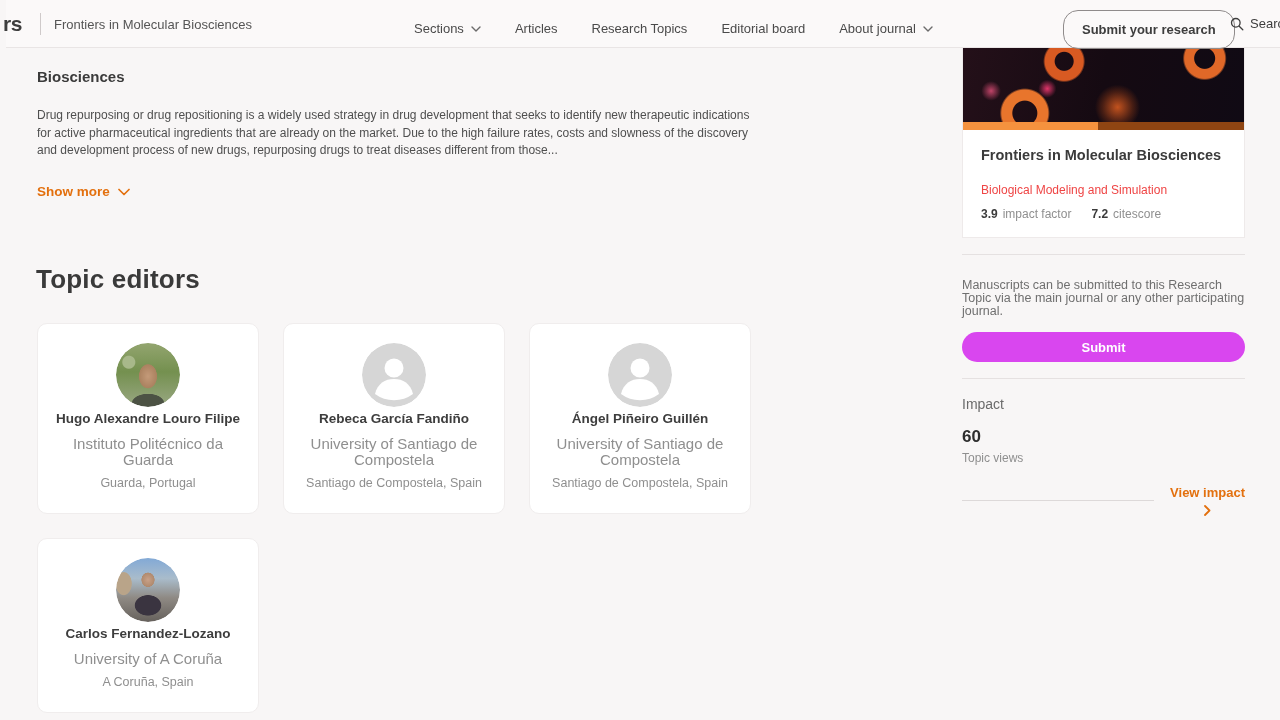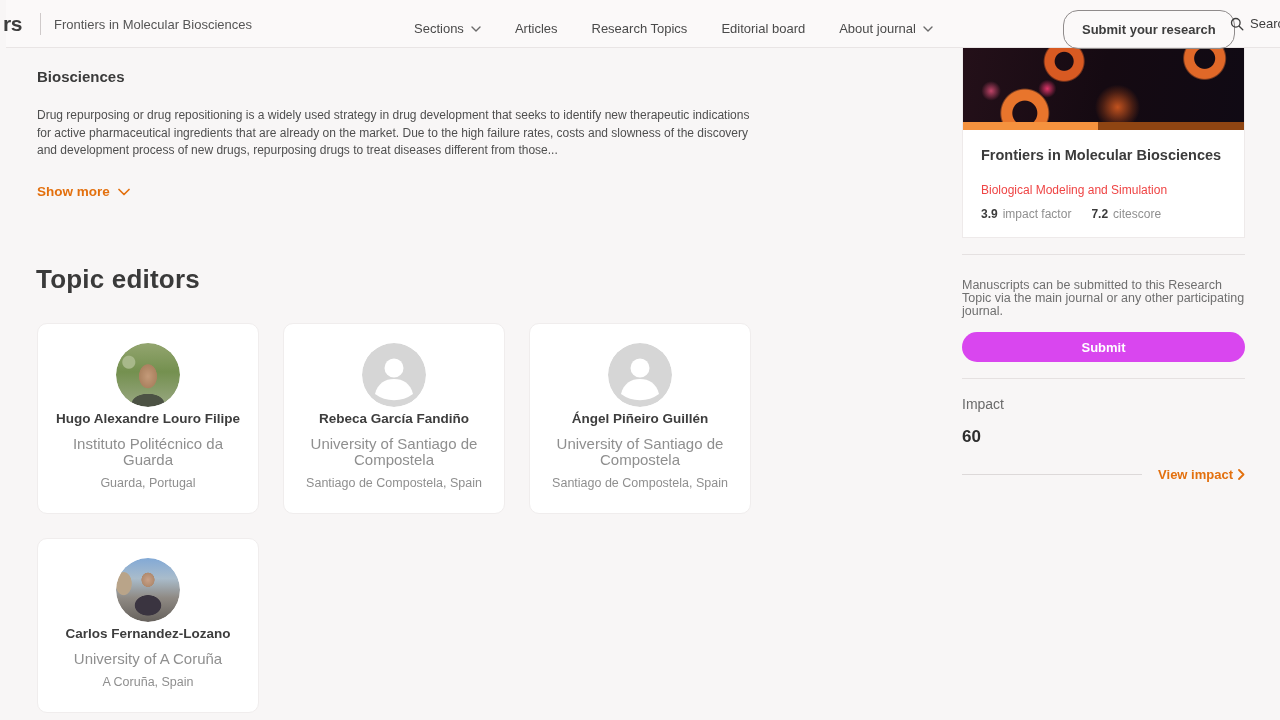--- a/index.html
+++ b/index.html
@@ -117,21 +117,21 @@
     background:#d946ef; color:#fff; font-family:"Liberation Sans", sans-serif;
     font-size:13px; font-weight:700; cursor:pointer;
   }
   .impact-title { margin-top:17px; font-size:14px; color:#6b6b6b; }
   .impact-value { margin-top:15px; font-size:17px; font-weight:700; color:#2e2e2e; }
   .impact-label { margin-top:4px; font-size:12px; color:#8f8f8f; }
   .view-impact-row { margin-top:20px; display:flex; align-items:center; }
   .view-impact-line { flex:1; border-top:1px solid #ddd9d9; margin-right:16px; }
   .view-impact {
     font-size:13px; font-weight:700; color:#e3700e; cursor:pointer;
-    display:flex; align-items:center; gap:5px;
+    display:flex; align-items:center; gap:5px;flex-direction:column;
   }
 </style>
 </head>
 <body>
 
 <div class="header">
   <div class="logo">rs</div>
   <div class="header-divider"></div>
   <div class="header-journal">Frontiers in Molecular Biosciences</div>
 
@@ -257,20 +257,21 @@
   <div class="submission-note">Manuscripts can be submitted to this Research Topic via the main journal or any other participating journal.</div>
 
   <button class="submit-btn">
     <span>Submit</span>
   </button>
 
   <hr>
 
   <div class="impact-title">Impact</div>
   <div class="impact-value">60</div>
+  <div class="impact-label">Topic views</div>
 
   <div class="view-impact-row">
     <div class="view-impact-line"></div>
     <div class="view-impact">
       <span>View impact</span>
       <svg width="7" height="11" viewBox="0 0 7 11">
           <path d="M1 1l4.5 4.5L1 10" fill="none" stroke="#e3700e" stroke-width="1.8" stroke-linecap="round" stroke-linejoin="round"></path>
         </svg>
     </div>
   </div>

